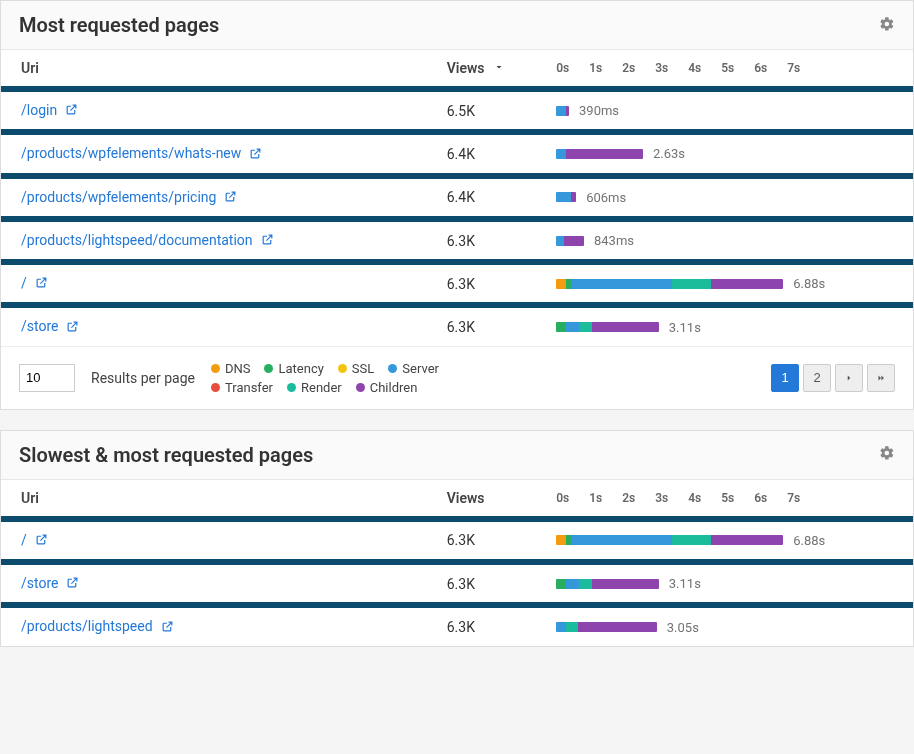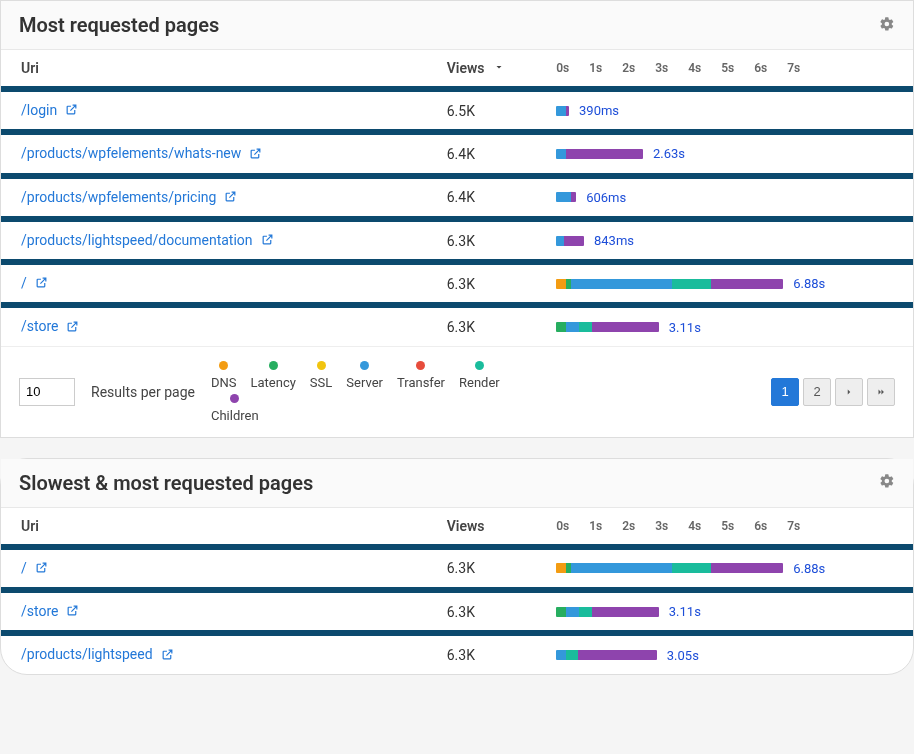--- a/index.html
+++ b/index.html
@@ -84,21 +84,21 @@
   align-items: center;
   gap: 10px;
 }
 .bar {
   display: flex;
   height: 10px;
   border-radius: 1px;
   overflow: hidden;
 }
 .seg { height: 100%; display: block; }
-.bar-label { font-size: 13px; color: #1d4ed8; }
+.bar-label { font-size: 13px; color: #737373; }
 .panel-footer {
   display: flex;
   align-items: center;
   padding: 14px 18px;
   border-top: 1px solid #eee;
   gap: 16px;
 }
 .results-input {
   width: 56px;
   height: 28px;
@@ -112,21 +112,20 @@
   flex-wrap: wrap;
   gap: 4px 14px;
   max-width: 300px;
 }
 .legend-item {
   display: inline-flex;
   align-items: center;
   gap: 5px;
   font-size: 13px;
   color: #444;
-  flex-direction: column;
 }
 .legend-dot {
   width: 9px; height: 9px; border-radius: 50%; display: inline-block;
 }
 .spacer { flex: 1; }
 .pagination { display: flex; gap: 4px; }
 .page-btn {
   min-width: 28px; height: 28px;
   border: 1px solid #ccc;
   background: #eee;
@@ -329,21 +328,21 @@
         </button>
         <button class="page-btn">
           <svg viewBox="0 0 24 24" fill="currentColor">
             <path d="M6 6l6 6-6 6zM13 6l6 6-6 6z"></path>
           </svg>
         </button>
       </div>
   </div>
 </div>
 
-<div class="panel" style="margin-bottom:0;border-radius:27px;">
+<div class="panel" style="margin-bottom:0;">
   <div class="panel-header">
     <div class="panel-title">Slowest &amp; most requested pages</div>
     <span class="gear-icon">
       <svg viewBox="0 0 24 24" fill="currentColor">
           <path d="M19.14,12.94a7,7,0,0,0,.05-.94,7,7,0,0,0-.05-.94l2.11-1.65a.5.5,0,0,0,.12-.64l-2-3.46a.5.5,0,0,0-.61-.22l-2.49,1a7,7,0,0,0-1.62-.94l-.38-2.65A.5.5,0,0,0,13.77,2H9.77a.5.5,0,0,0-.5.42L8.89,5.07a7,7,0,0,0-1.62.94l-2.49-1a.5.5,0,0,0-.61.22l-2,3.46a.5.5,0,0,0,.12.64L4.4,11a7,7,0,0,0,0,1.88L2.29,14.53a.5.5,0,0,0-.12.64l2,3.46a.5.5,0,0,0,.61.22l2.49-1a7,7,0,0,0,1.62.94l.38,2.65a.5.5,0,0,0,.5.42h4a.5.5,0,0,0,.5-.42l.38-2.65a7,7,0,0,0,1.62-.94l2.49,1a.5.5,0,0,0,.61-.22l2-3.46a.5.5,0,0,0-.12-.64ZM11.77,15.5A3.5,3.5,0,1,1,15.27,12,3.5,3.5,0,0,1,11.77,15.5Z"></path>
         </svg>
     </span>
   </div>
 
   <table class="table">

